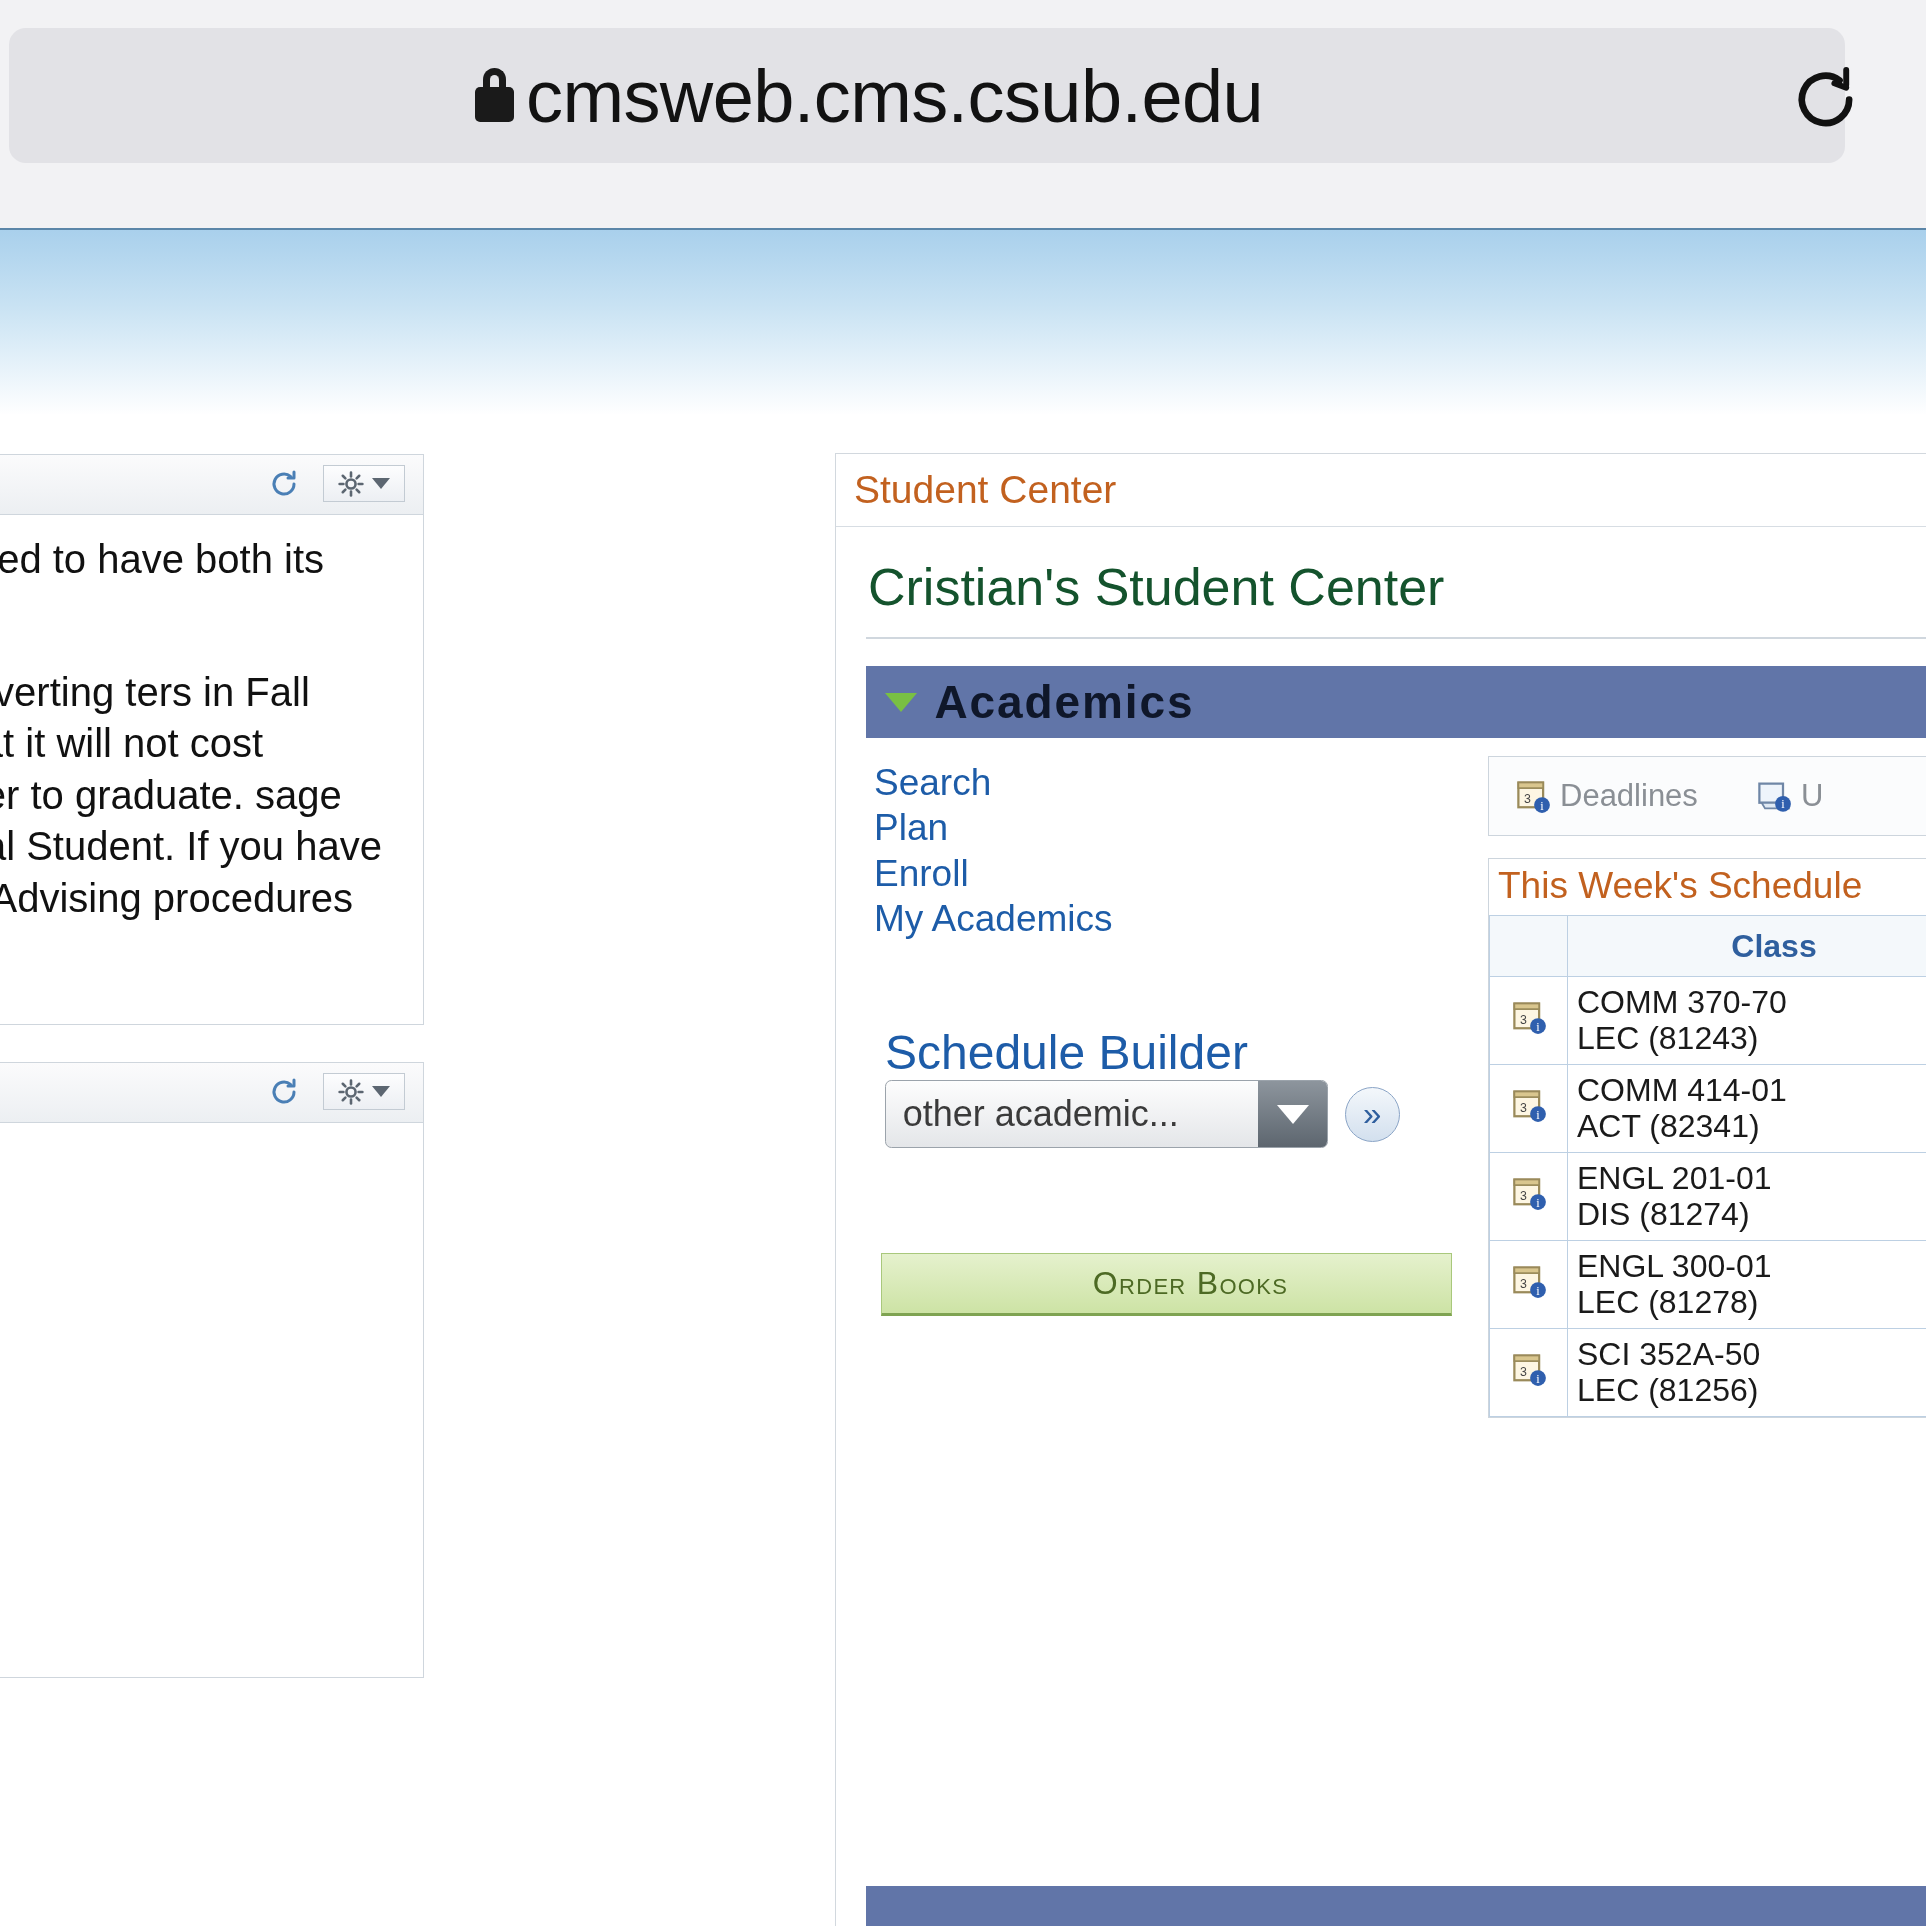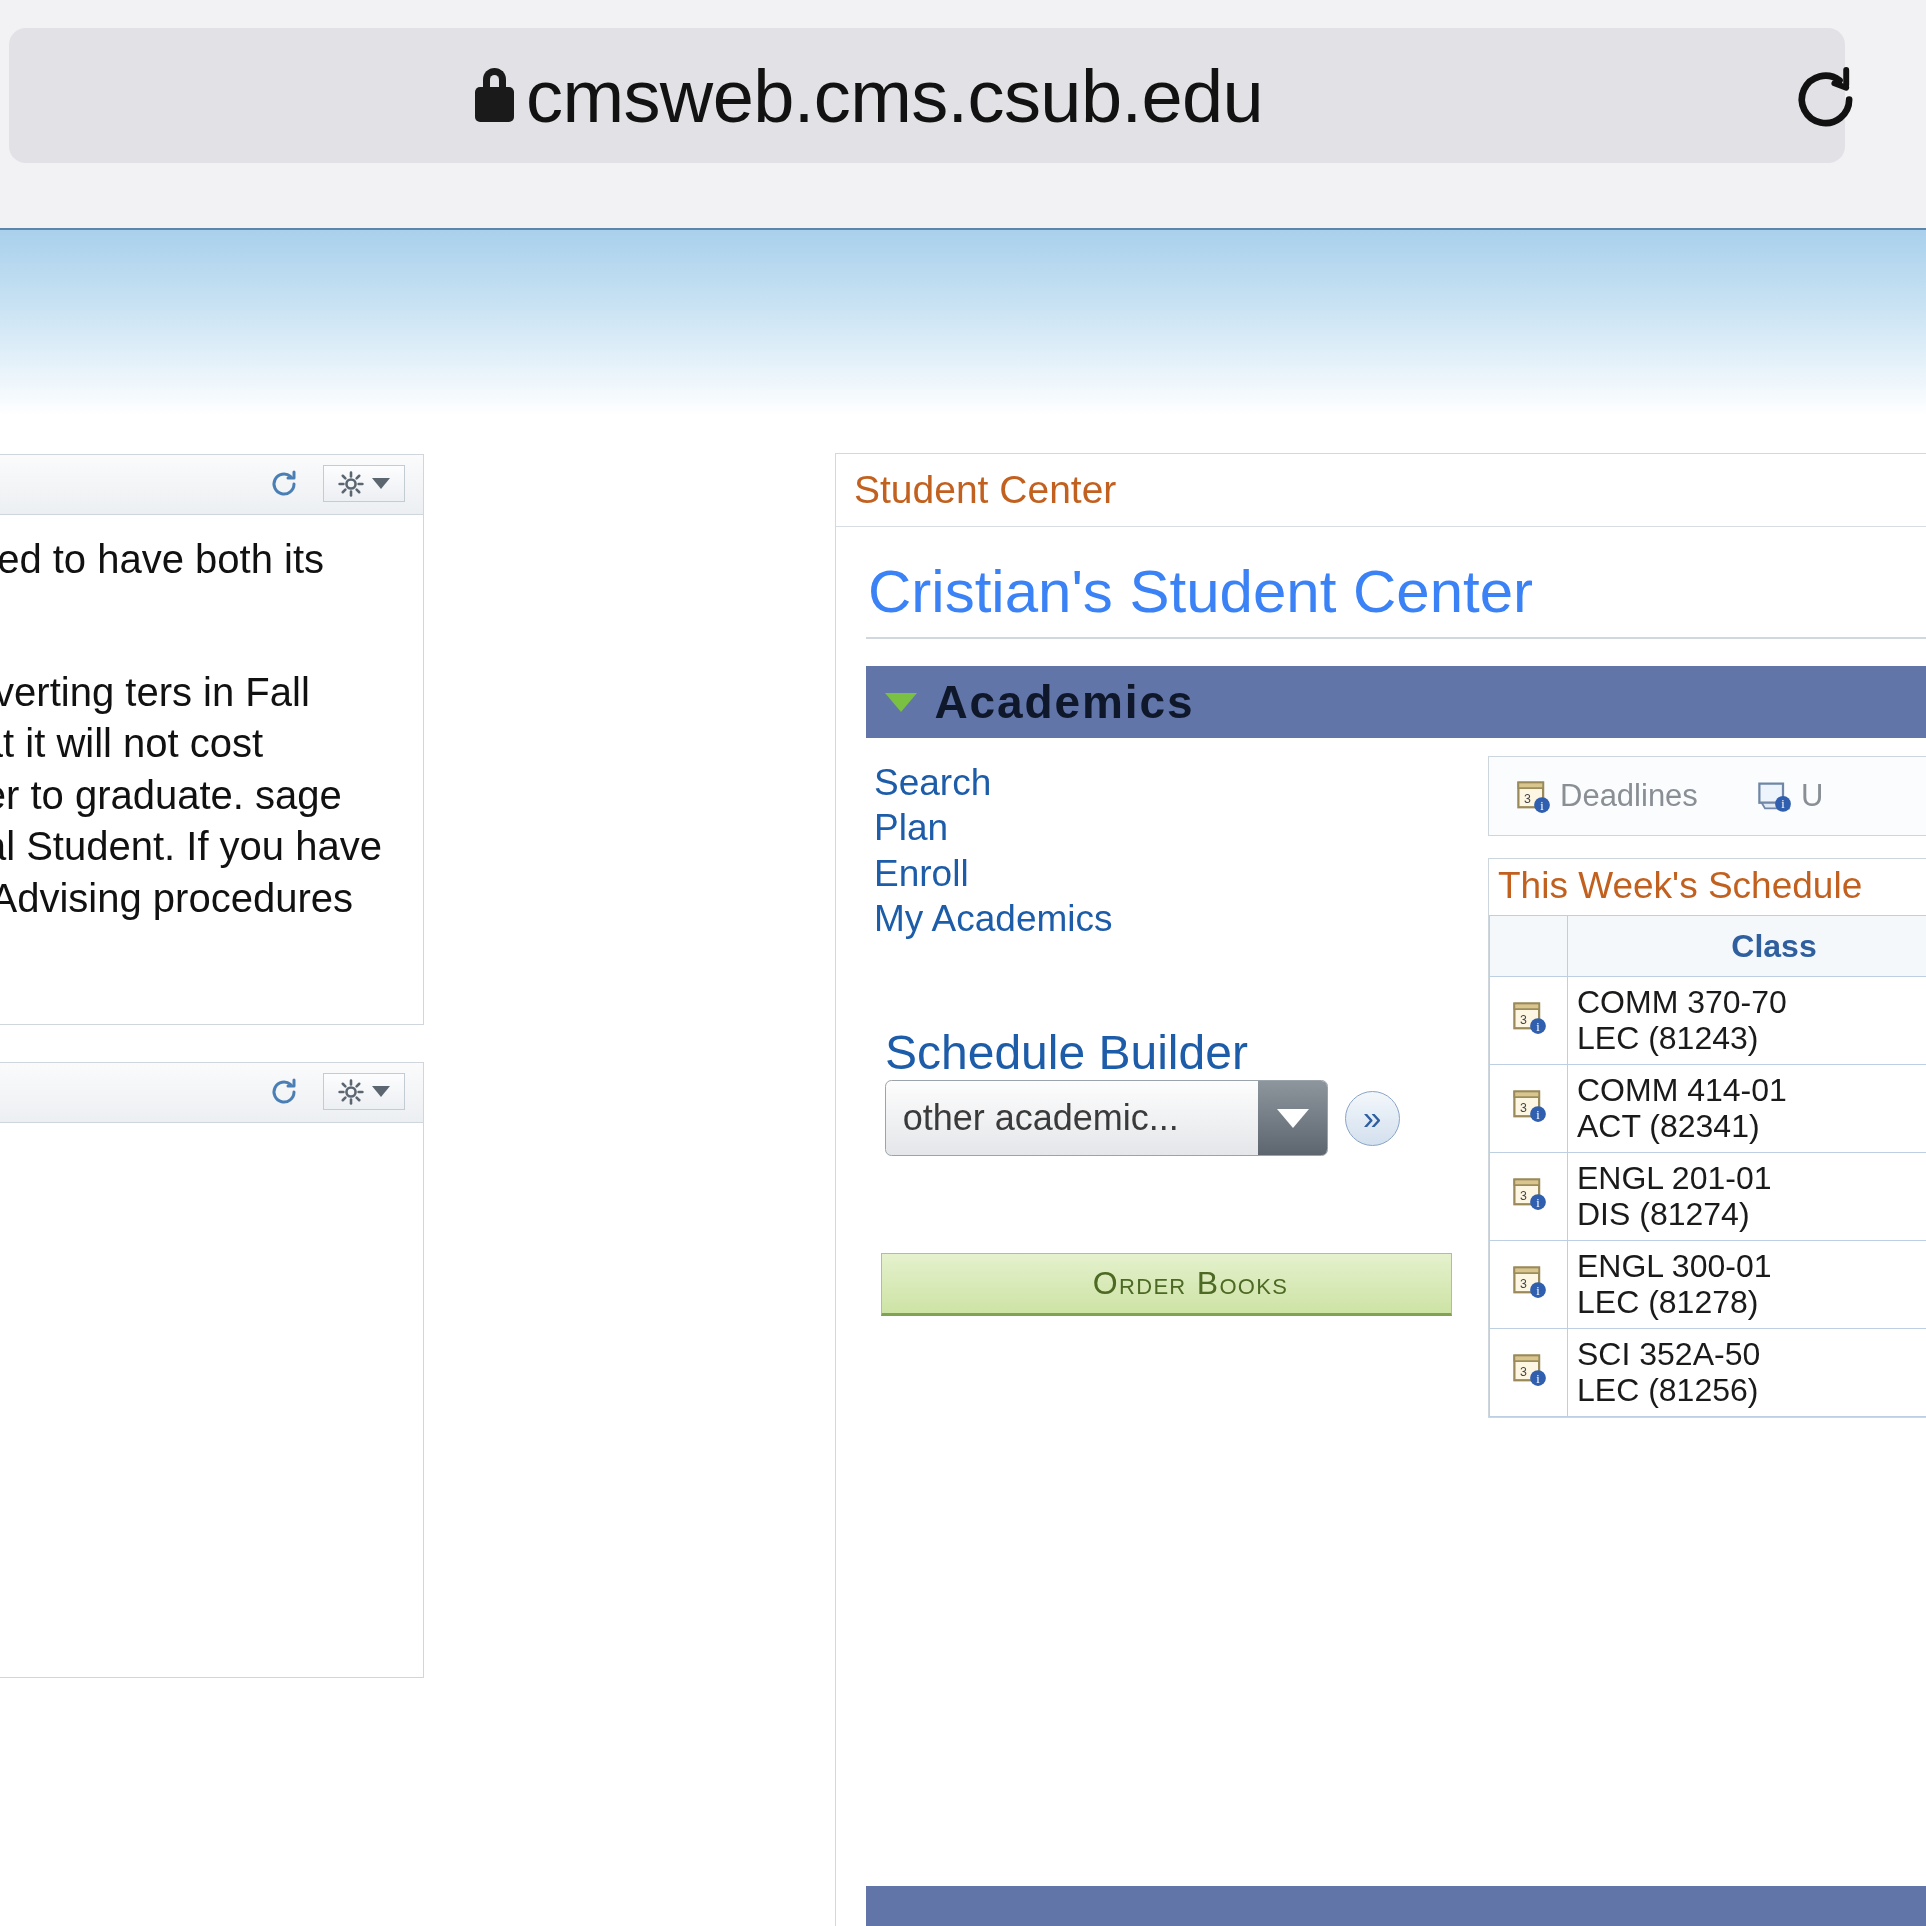--- a/index.html
+++ b/index.html
@@ -184,22 +184,22 @@
     position: absolute;
     left: 0; top: 72px;
     width: 100%;
     height: 1.3px;
     background: #d7dde3;
   }
   .panel-title {
     position: absolute;
     left: 32px;
     top: 103px;
-    font-size: 60px;
-    color: #3b82f6;
+    font-size: 52px;
+    color: #14532d;
     white-space: nowrap;
   }
   .title-rule {
     position: absolute;
     left: 29.5px;
     top: 183px;
     width: 1091px;
     height: 1.9px;
     background: #d0d7de;
   }
@@ -256,21 +256,21 @@
   .dropdown-row {
     position: absolute;
     left: 49px;
     top: 626px;
     display: flex;
     align-items: center;
     gap: 16.7px;
   }
   .dropdown {
     width: 443px;
-    height: 76px;
+    height: 68px;
     border: 1.9px solid #9ba3ab;
     border-radius: 6.4px;
     background: linear-gradient(to bottom,#fdfdfd,#e4e6e9);
     display: flex;
     align-items: center;
     box-sizing: border-box;
     overflow: hidden;
   }
   .dropdown-label {
     flex: 1;

